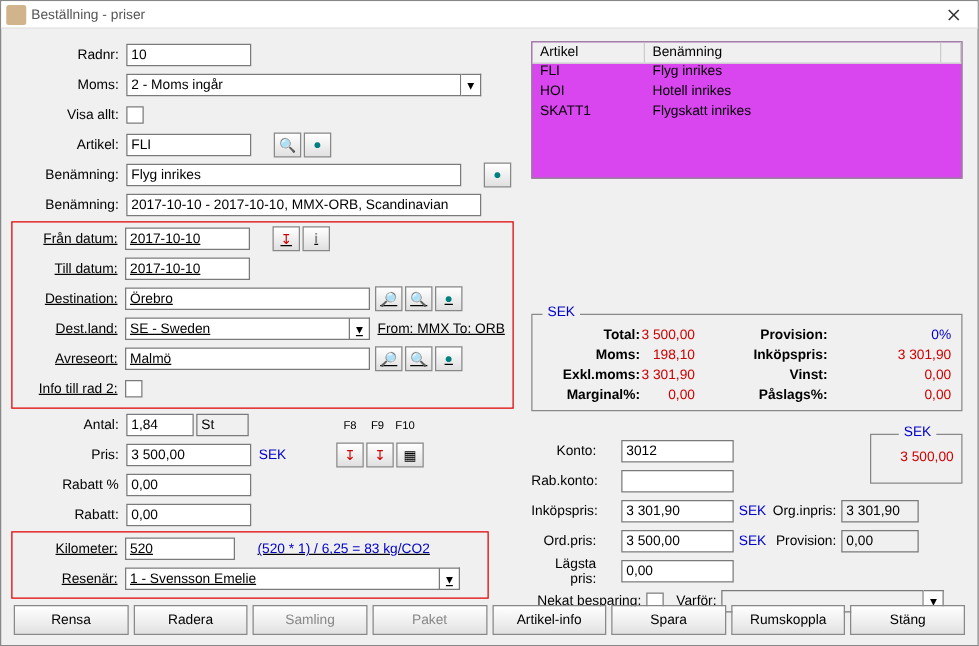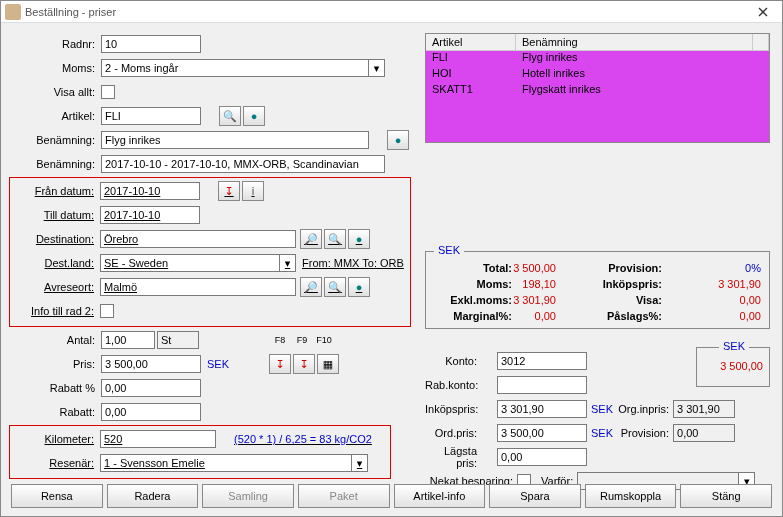--- a/index.html
+++ b/index.html
@@ -150,21 +150,21 @@
             </div>
         </div>
         <div class="row">
           <div class="lbl">Info till rad 2:</div>
           <div class="chk"></div>
         </div>
       </div>
 
       <div class="row" style="margin-top:2px">
         <div class="lbl">Antal:</div>
-        <div class="inp" style="width:54px">1,00</div>
+        <div class="inp" style="width:54px">1,84</div>
         <div class="inp readonly" style="width:42px;margin-left:2px">St</div>
         <div class="fkeys" style="margin-left:70px">
           <div class="fkey">F8</div>
           <div class="fkey">F9</div>
           <div class="fkey">F10</div>
         </div>
       </div>
       <div class="row">
         <div class="lbl">Pris:</div>
         <div class="inp" style="width:100px">3 500,00</div>
@@ -184,21 +184,21 @@
         <div class="inp" style="width:100px">0,00</div>
       </div>
       <div class="row">
         <div class="lbl">Rabatt:</div>
         <div class="inp" style="width:100px">0,00</div>
       </div>
 
       <div class="redbox" style="margin-top:2px;width:382px">
         <div class="row">
           <div class="lbl">Kilometer:</div>
-          <div class="inp" style="width:116px">520</div>
+          <div class="inp" style="width:88px">520</div>
           <div style="margin-left:18px;color:#0000cc">(520 * 1) / 6,25 = 83 kg/CO2</div>
         </div>
         <div class="row">
           <div class="lbl">Resenär:</div>
           <div class="inp" style="width:252px">1      - Svensson Emelie</div>
           <div class="dd-arrow">▾</div>
         </div>
       </div>
     </div>
 
@@ -235,21 +235,21 @@
         </div>
         <div class="sumrow">
           <div class="k">Moms:</div>
             <div class="v red">198,10</div>
           <div class="k2">Inköpspris:</div>
             <div class="v2 red">3 301,90</div>
         </div>
         <div class="sumrow">
           <div class="k">Exkl.moms:</div>
             <div class="v red">3 301,90</div>
-          <div class="k2">Visa:</div>
+          <div class="k2">Vinst:</div>
             <div class="v2 red">0,00</div>
         </div>
         <div class="sumrow">
           <div class="k">Marginal%:</div>
             <div class="v red">0,00</div>
           <div class="k2">Påslags%:</div>
             <div class="v2 red">0,00</div>
         </div>
       </div>
     </div>

